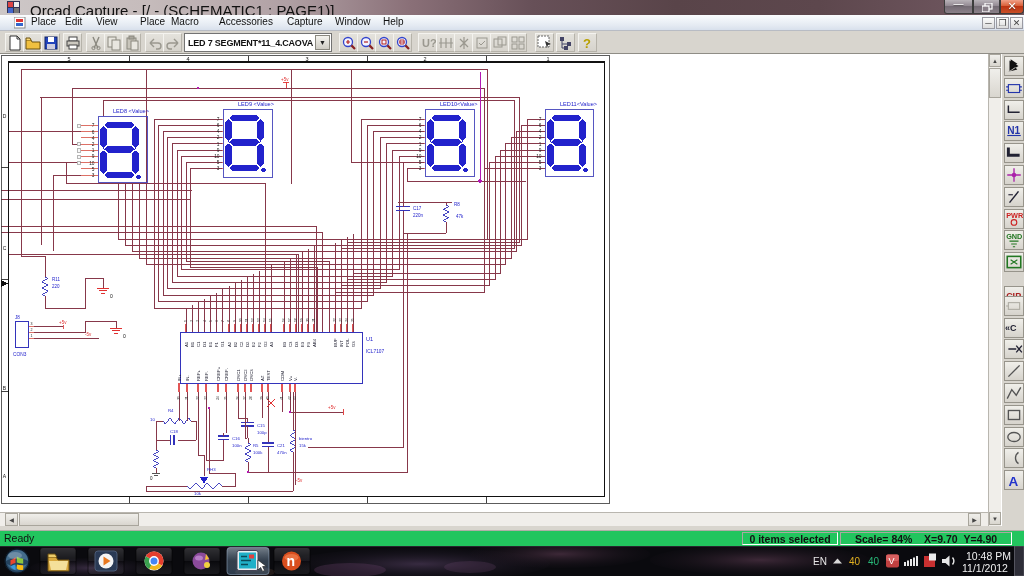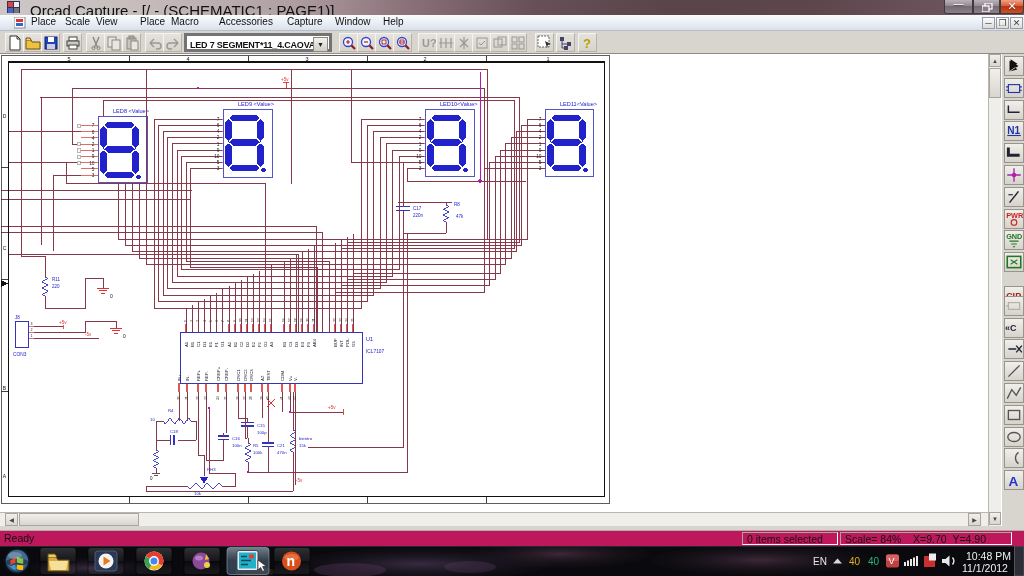--- a/index.html
+++ b/index.html
@@ -15,36 +15,36 @@
 #bcls  { left:1000px; width:24px; background:linear-gradient(#f0a088,#d95f38 45%,#bc3413 50%,#c84f28); border-radius:0 0 4px 0; }
 .glyph { position:absolute; color:#fff; font-size:10px; top:0px; width:100%; text-align:center; text-shadow:0 1px 1px #0008; }
 
 #menu { left:0; top:15px; width:1024px; height:16px; background:linear-gradient(#fafcfe,#e4eaf2 70%,#d8e0ec); border-bottom:1px solid #b8bcc4; font-size:10px; color:#111; }
 #menu span { position:absolute; top:1px; }
 .mdibtn { position:absolute; top:2px; width:13px; height:12px; background:linear-gradient(#fcfcfc,#dcdcdc); border:1px solid #9a9aa2; color:#444; font-size:9px; line-height:10px; text-align:center; }
 
 #tool { left:0; top:31px; width:1024px; height:23px; background:#d8d5ce; border-bottom:1px solid #8f8d86; }
 .tbtn { position:absolute; top:2px; width:19px; height:19px; border:1px solid #b6b3aa; border-top-color:#f4f3ef; border-left-color:#f4f3ef; background:linear-gradient(#e4e2dc,#d6d3cc); }
 .tbtn svg { position:absolute; left:1px; top:1px; }
-#combo { position:absolute; left:184px; top:2px; width:148px; height:19px; background:#fff; border:3px solid #737373; }
+#combo { position:absolute; left:184px; top:2px; width:148px; height:19px; background:#fff; border:1px solid #737373; }
 #combo .ct { position:absolute; left:3px; top:4px; font-size:9px; font-weight:bold; color:#111; letter-spacing:-0.2px; }
 #combo .cb { position:absolute; right:1px; top:1px; width:15px; height:15px; background:linear-gradient(#f4f3ee,#cfccc4); border:1px solid #8a887f; font-size:7px; text-align:center; line-height:14px; color:#222; }
 
 #canvas { left:0; top:54px; width:988px; height:458px; background:#fff; }
 
 #vscroll { left:988px; top:54px; width:13px; height:472px; background:#f0eeea; border-left:1px solid #b9b6af; }
 #hscroll { left:0; top:512px; width:988px; height:14px; background:#f0eeea; border-top:1px solid #b9b6af; }
 .sbtn { position:absolute; background:linear-gradient(#f0efeb,#d9d6cf); border:1px solid #a8a59c; color:#444; font-size:6px; text-align:center; }
 #gap1 { left:0; top:526px; width:1024px; height:4px; background:#d8d5ce; }
 
 #pal { left:1001px; top:54px; width:23px; height:472px; background:#d8d5ce; border-left:1px solid #fff; }
 .pbtn { position:absolute; left:2px; width:20px; height:20px; background:linear-gradient(#f0efea,#d6d3cc); border:1px solid #97948b; }
 
-#status { left:0; top:530px; width:1024px; height:16px; background:#be185d; border-top:1px solid #b0aea7; font-size:10.5px; color:#111; }
-.spanel { position:absolute; top:1px; height:13px; border:1px solid #aaa8a1; border-right-color:#fff; border-bottom-color:#fff; padding:0 4px; }
+#status { left:0; top:530px; width:1024px; height:16px; background:#22c55e; border-top:1px solid #b0aea7; font-size:10.5px; color:#111;text-align:center; }
+.spanel { position:absolute; top:1px; height:13px; border:1px solid #aaa8a1; border-right-color:#fff; border-bottom-color:#fff; padding:0 4px;font-weight:bold; }
 
 #task { left:0; top:546px; width:1024px; height:30px; background:#0c0c10; }
 </style></head>
 <body>
 <div id="root">
 
 <div id="title" class="abs">
   <svg class="abs" style="left:7px;top:1px" width="14" height="13">
         <rect x="0" y="0" width="13" height="12" fill="#335"></rect>
         <rect x="1" y="1" width="5" height="5" fill="#d44"></rect>
@@ -67,21 +67,21 @@
       </div>
 </div>
 
 <div id="menu" class="abs">
   <svg class="abs" style="left:14px;top:2px" width="12" height="12">
         <rect x="0" y="0" width="11" height="11" fill="#fff" stroke="#888"></rect>
         <rect x="2" y="2" width="7" height="3" fill="#d33"></rect>
         <rect x="2" y="6" width="7" height="3" fill="#36c"></rect>
       </svg>
   <span style="left:31px">Place</span>
-      <span style="left:65px">Scale</span>
+      <span style="left:65px">Edit</span>
       <span style="left:96px">View</span>
   <span style="left:140px">Place</span>
       <span style="left:171px">Macro</span>
       <span style="left:219px">Accessories</span>
   <span style="left:287px">Capture</span>
       <span style="left:335px">Window</span>
       <span style="left:383px">Help</span>
   <div class="mdibtn" style="left:982px">─</div>
   <div class="mdibtn" style="left:996px">❐</div>
   <div class="mdibtn" style="left:1010px">✕</div>

